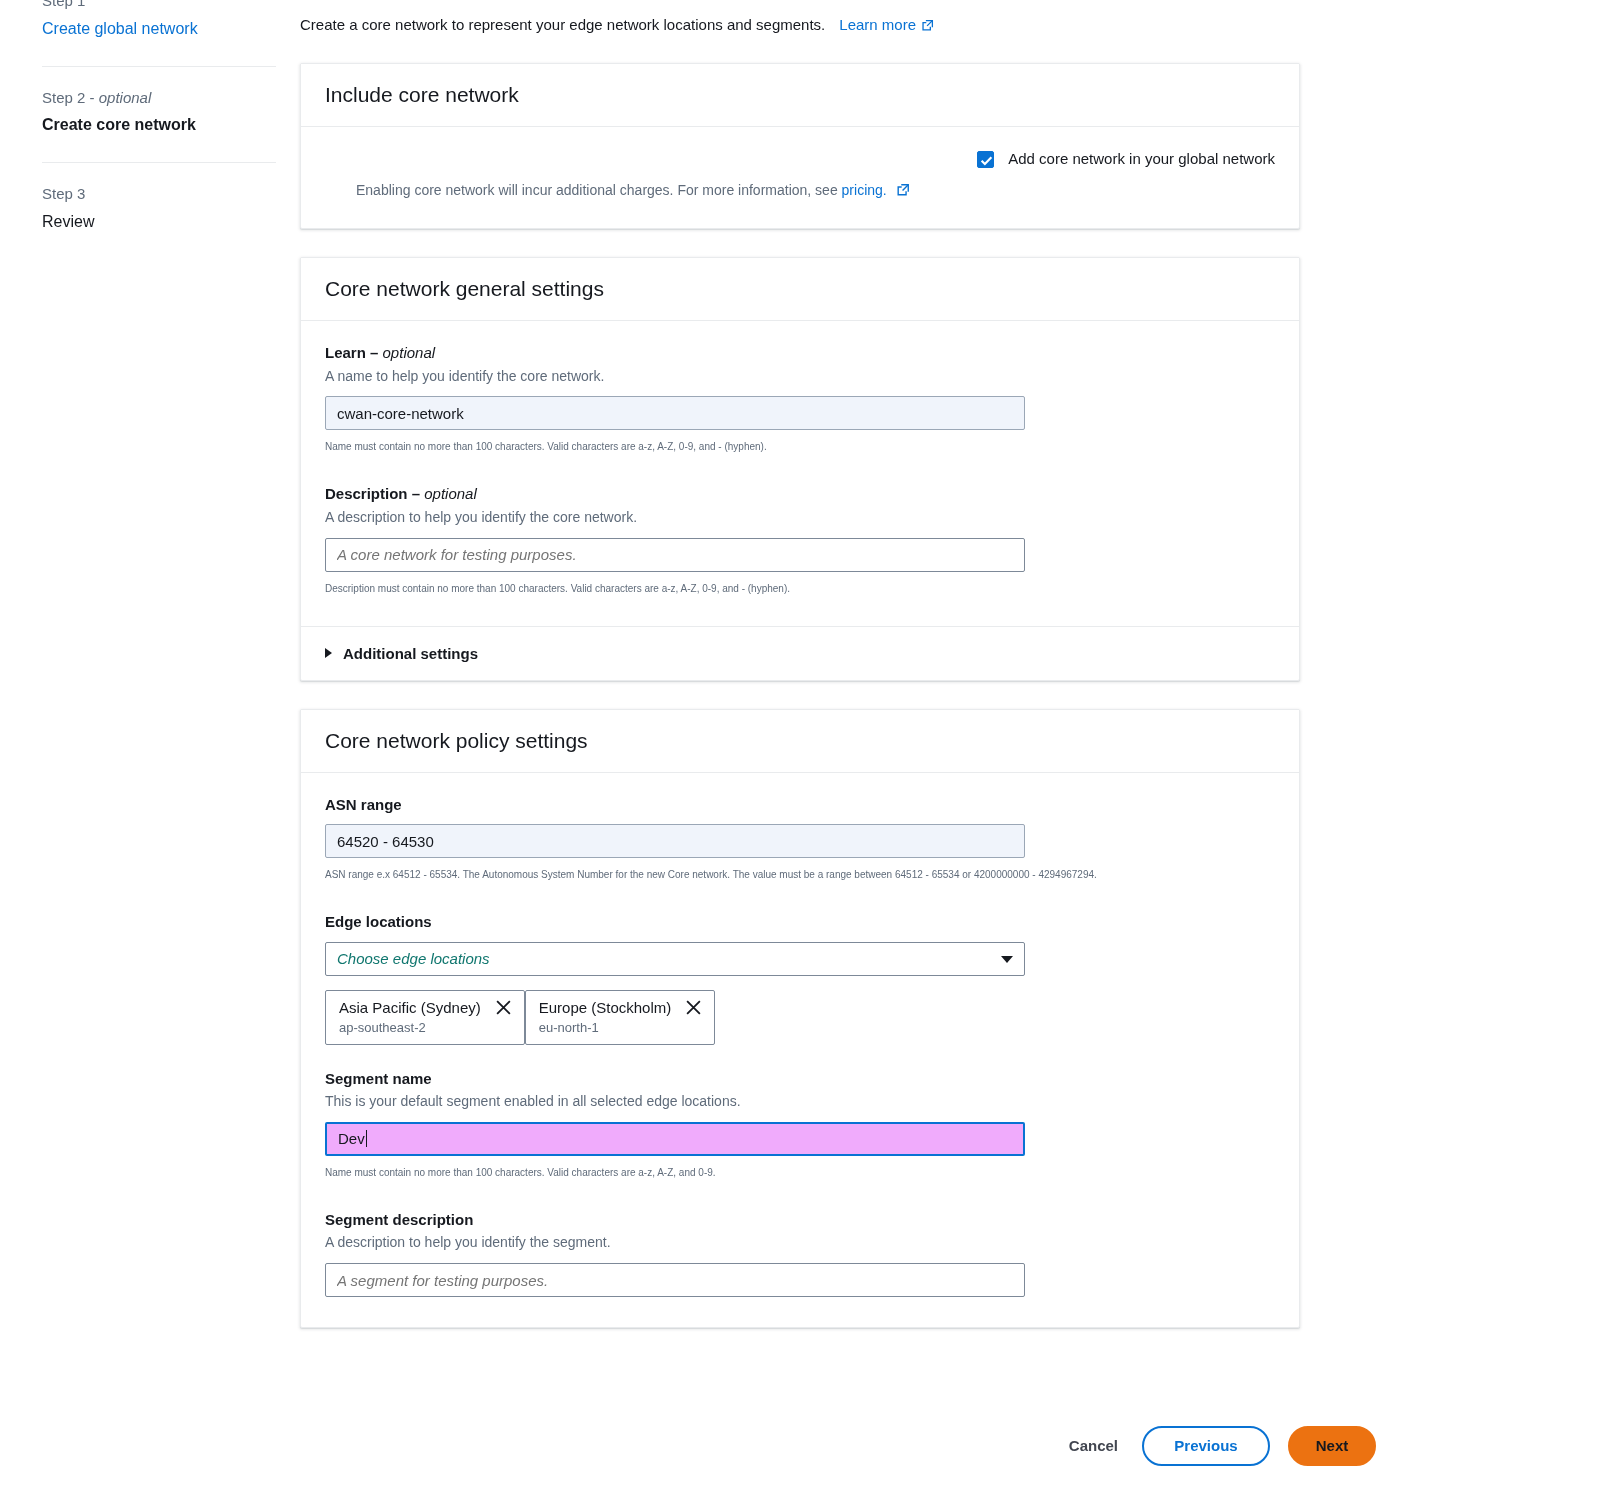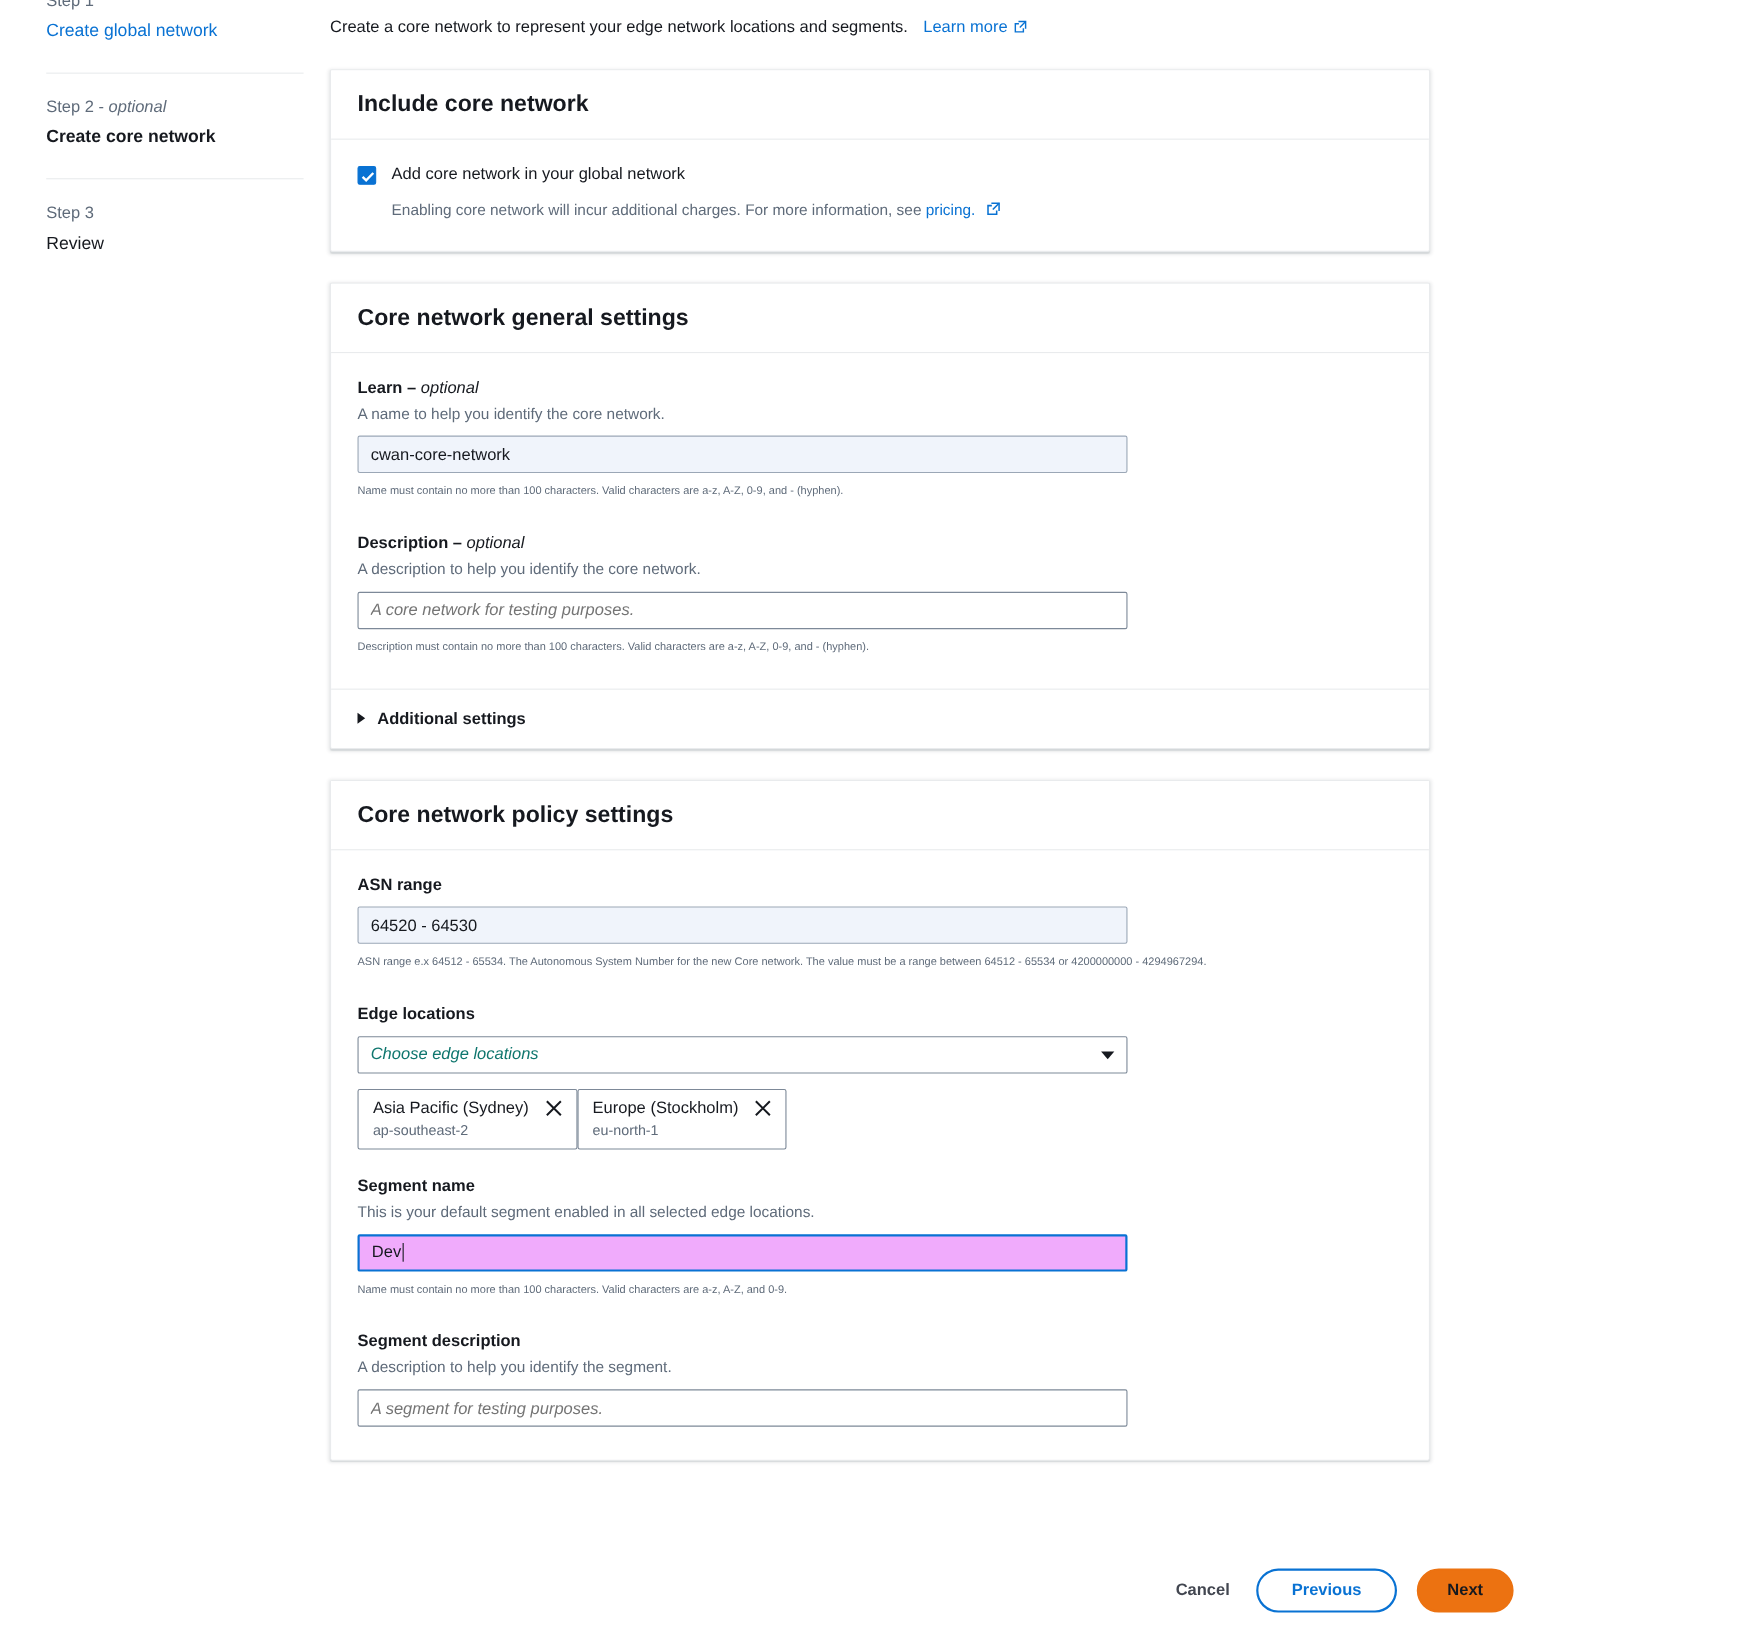--- a/index.html
+++ b/index.html
@@ -91,27 +91,27 @@
     margin-top: 28px;
   }
   .card-header {
     padding: 18px 24px 18px 24px;
     border-bottom: 1px solid #e9ebed;
     background: #ffffff;
   }
   .card-header h2 {
     margin: 0;
     font-size: 21px;
-    font-weight: 700;
+    font-weight: 400;
     line-height: 1.25;
   }
   .card-body { padding: 22px 24px 26px 24px; }
 
   
-  .checkbox-row { display: flex; align-items: flex-start; }
+  .checkbox-row { display: flex; align-items: flex-start; justify-content: flex-end; }
   .cbox {
     width: 17px; height: 17px;
     border-radius: 2px;
     background: #0972d3;
     border: 1px solid #0972d3;
     margin-right: 14px;
     margin-top: 2px;
     flex: 0 0 17px;
     position: relative;
     cursor: pointer;

